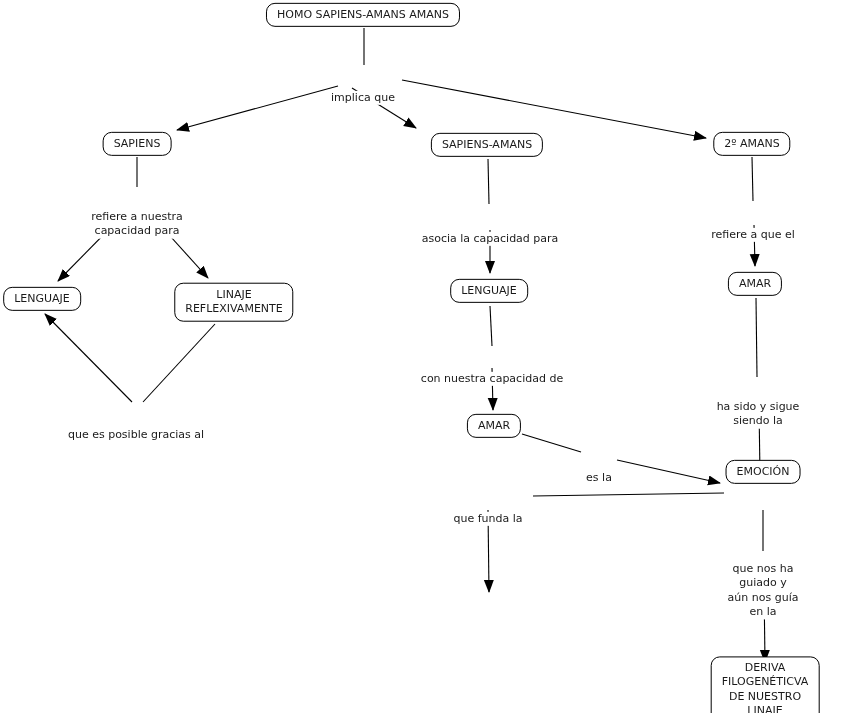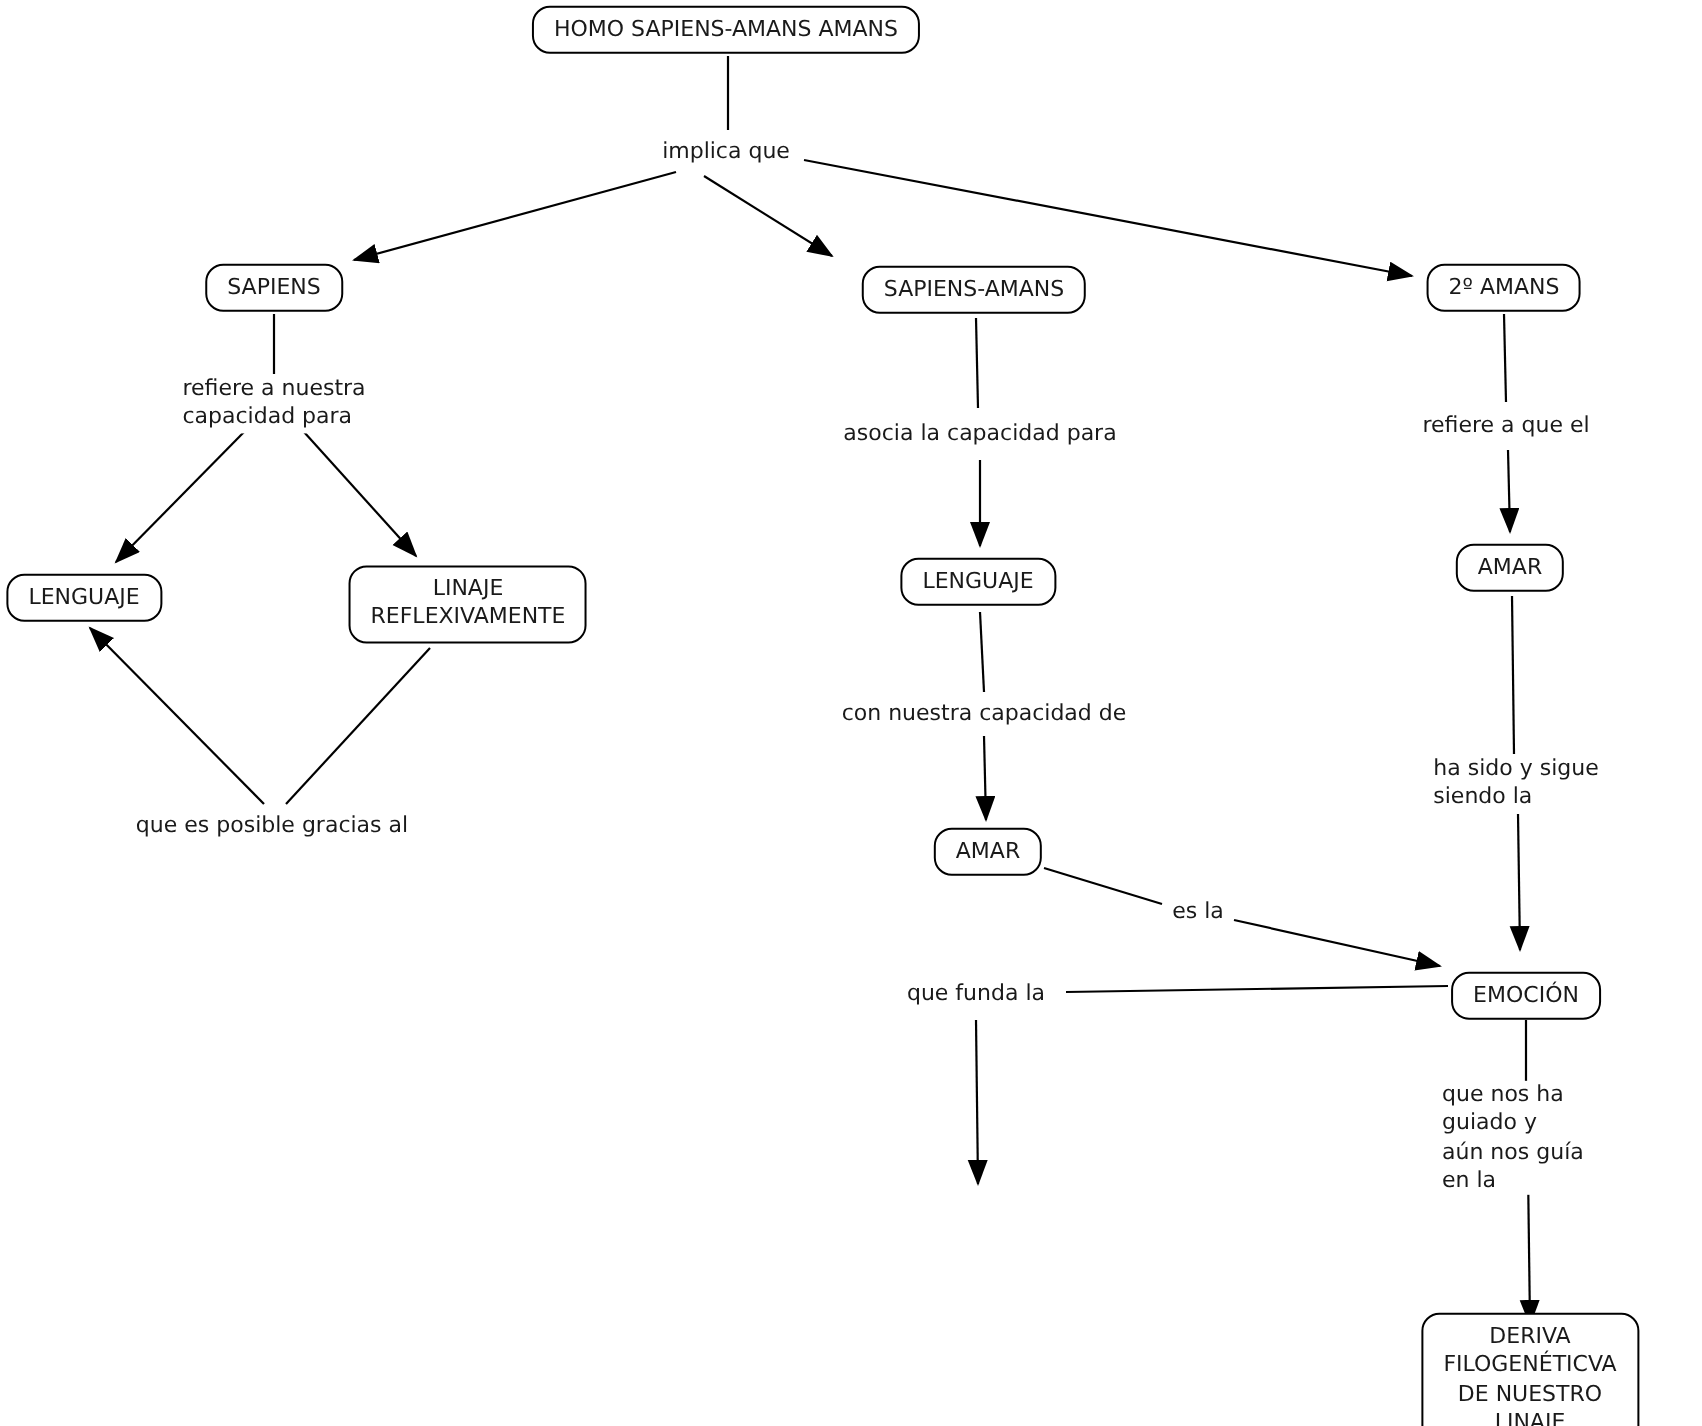--- a/index.html
+++ b/index.html
@@ -35,24 +35,25 @@
     text-align: center;
     white-space: pre-line;
     box-sizing: border-box;
   }
   .link-label {
     position: absolute;
     transform: translate(-50%, -50%);
     font-size: 11px;
     line-height: 1.3;
     color: #1a1a1a;
-    text-align: left;
+    text-align: center;
     white-space: pre-line;
     background: #ffffff;
     padding: 0 2px;
+    margin-top: 22px;
   }
   line {
     stroke: #000000;
     stroke-width: 1.1;
   }
 </style>
 </head>
 <body>
 
 <div id="canvas">
@@ -96,21 +97,21 @@
   <div class="node" style="left:363px; top:15px;">HOMO SAPIENS-AMANS AMANS</div>
   <div class="node" style="left:137px; top:144px;text-align:center;">SAPIENS</div>
   <div class="node" style="left:487px; top:145px;text-align:right;">SAPIENS-AMANS</div>
   <div class="node" style="left:752px; top:144px;">2º AMANS</div>
   <div class="node" style="left:42px; top:299px;">LENGUAJE</div>
   <div class="node" style="left:234px; top:302px;">LINAJE
 REFLEXIVAMENTE</div>
   <div class="node" style="left:489px; top:291px;">LENGUAJE</div>
   <div class="node" style="left:494px; top:426px;">AMAR</div>
   <div class="node" style="left:755px; top:284px;">AMAR</div>
-  <div class="node" style="left:763px; top:498px;">EMOCIÓN</div>
+  <div class="node" style="left:763px; top:472px;">EMOCIÓN</div>
   <div class="node" style="left:765px; top:690px;">DERIVA FILOGENÉTICVA
 DE NUESTRO  LINAJE</div>
 
   <div class="link-label" style="left:363px; top:76px;">implica que</div>
   <div class="link-label" style="left:137px; top:202px;">refiere a nuestra
 capacidad para</div>
   <div class="link-label" style="left:136px; top:413px;">que es posible gracias al</div>
   <div class="link-label" style="left:490px; top:217px;">asocia la capacidad para</div>
   <div class="link-label" style="left:492px; top:357px;">con nuestra capacidad de</div>
   <div class="link-label" style="left:599px; top:456px;">es la</div>

